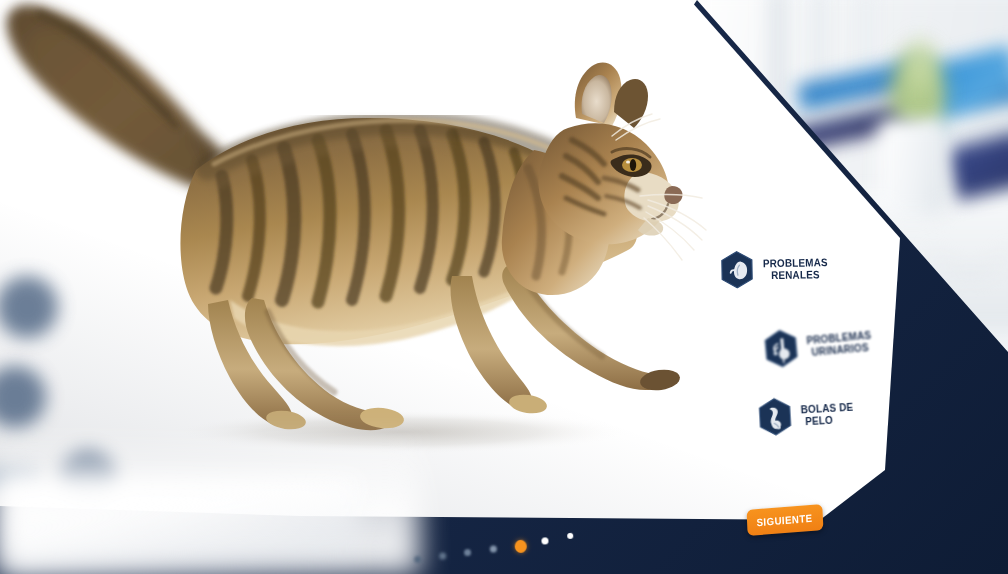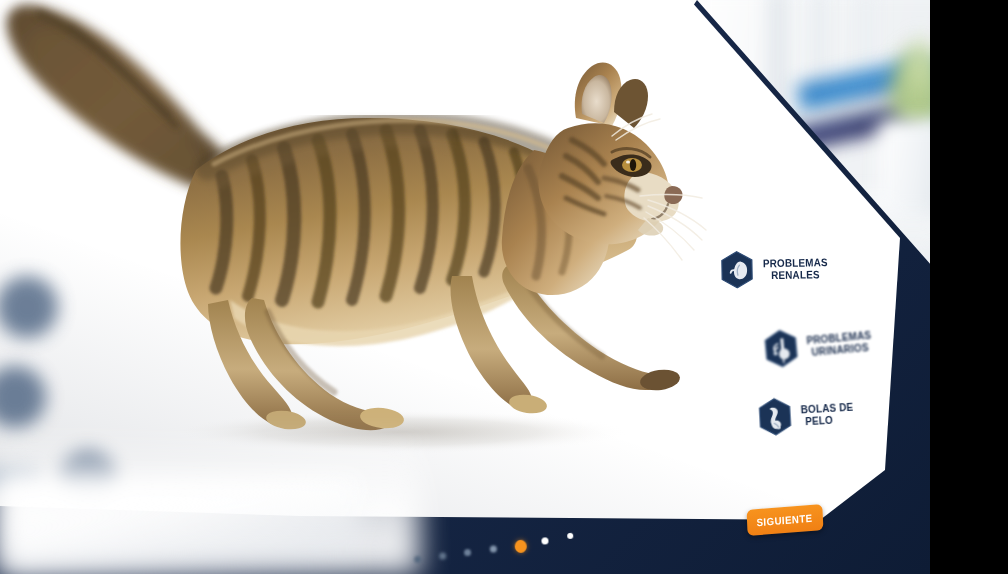--- a/index.html
+++ b/index.html
@@ -1,20 +1,20 @@
 <!DOCTYPE html>
 <html><head>
 <meta charset="utf-8">
 <style>
   html,body{margin:0;padding:0;background:#000;}
   body{font-family:"Liberation Sans", sans-serif;}
 
   #screen{
     position:relative;
-    width:930px;height:574px;
+    width:1008px;height:574px;
     overflow:hidden;
     background:#ffffff;
     text-decoration:underline;
   }
 
   
   .bg-office{
     position:absolute; inset:0;
     background:
       radial-gradient(circle at 890px 120px, #bfd2a8 0 26px, rgba(191,210,168,0) 46px),

